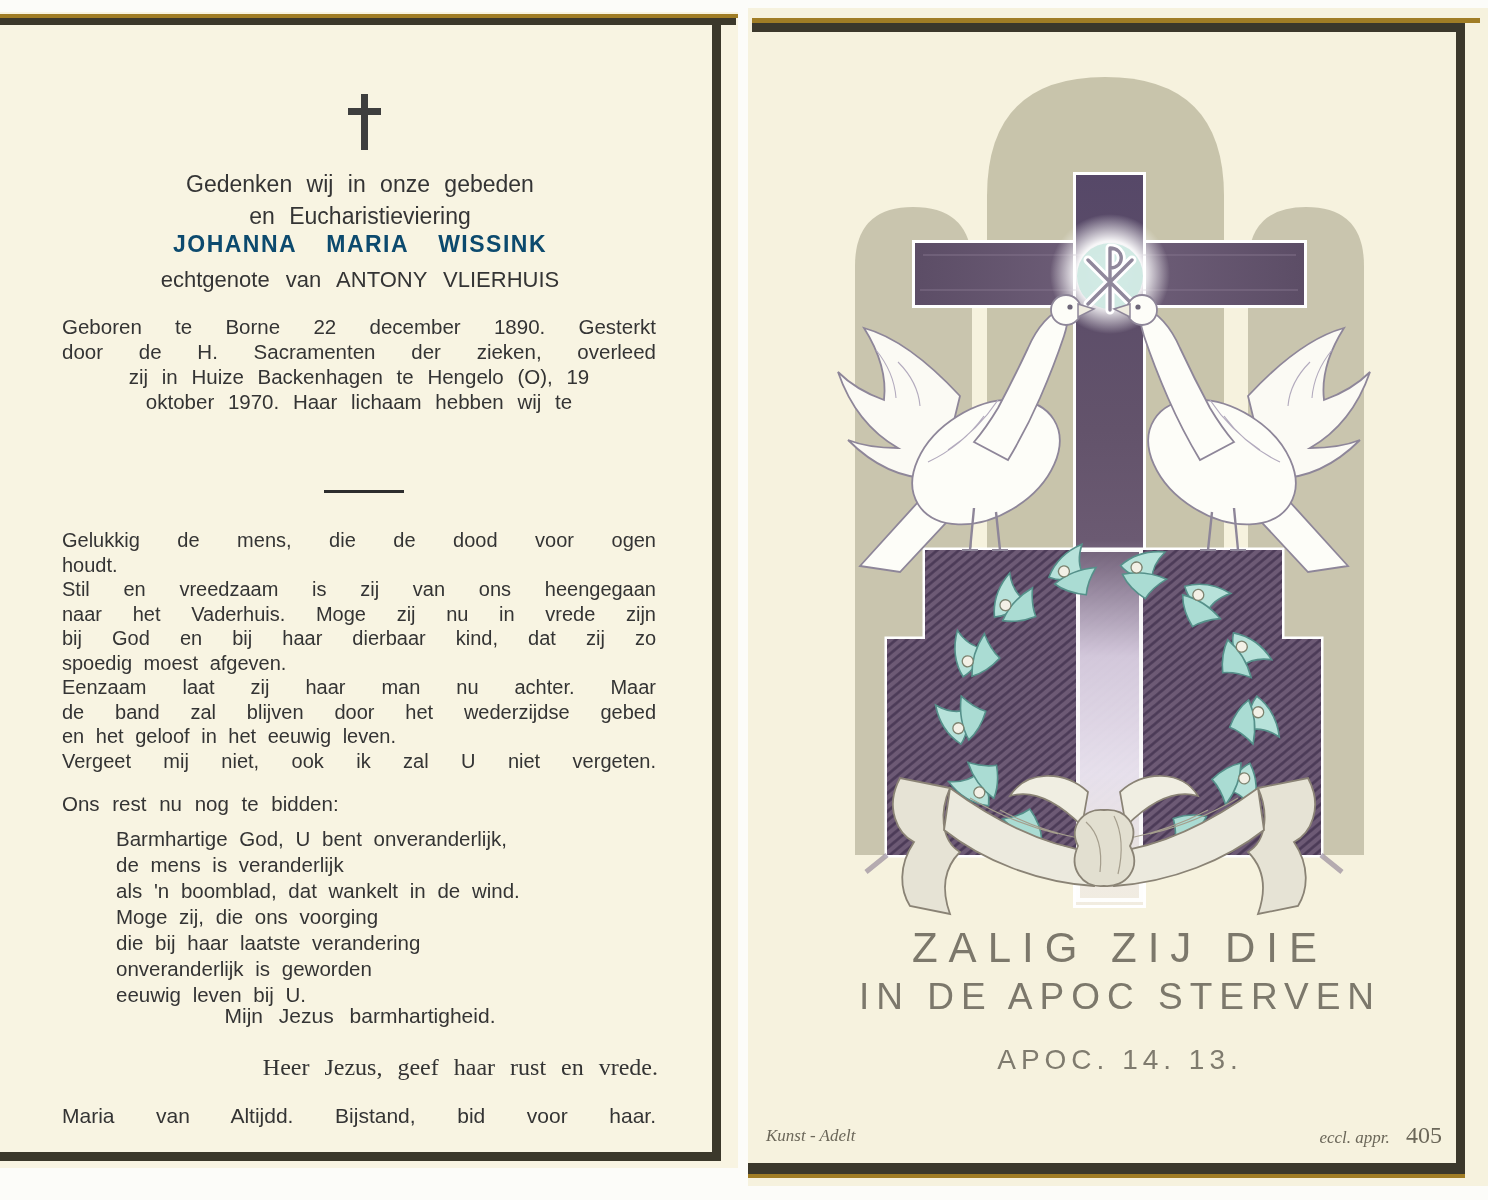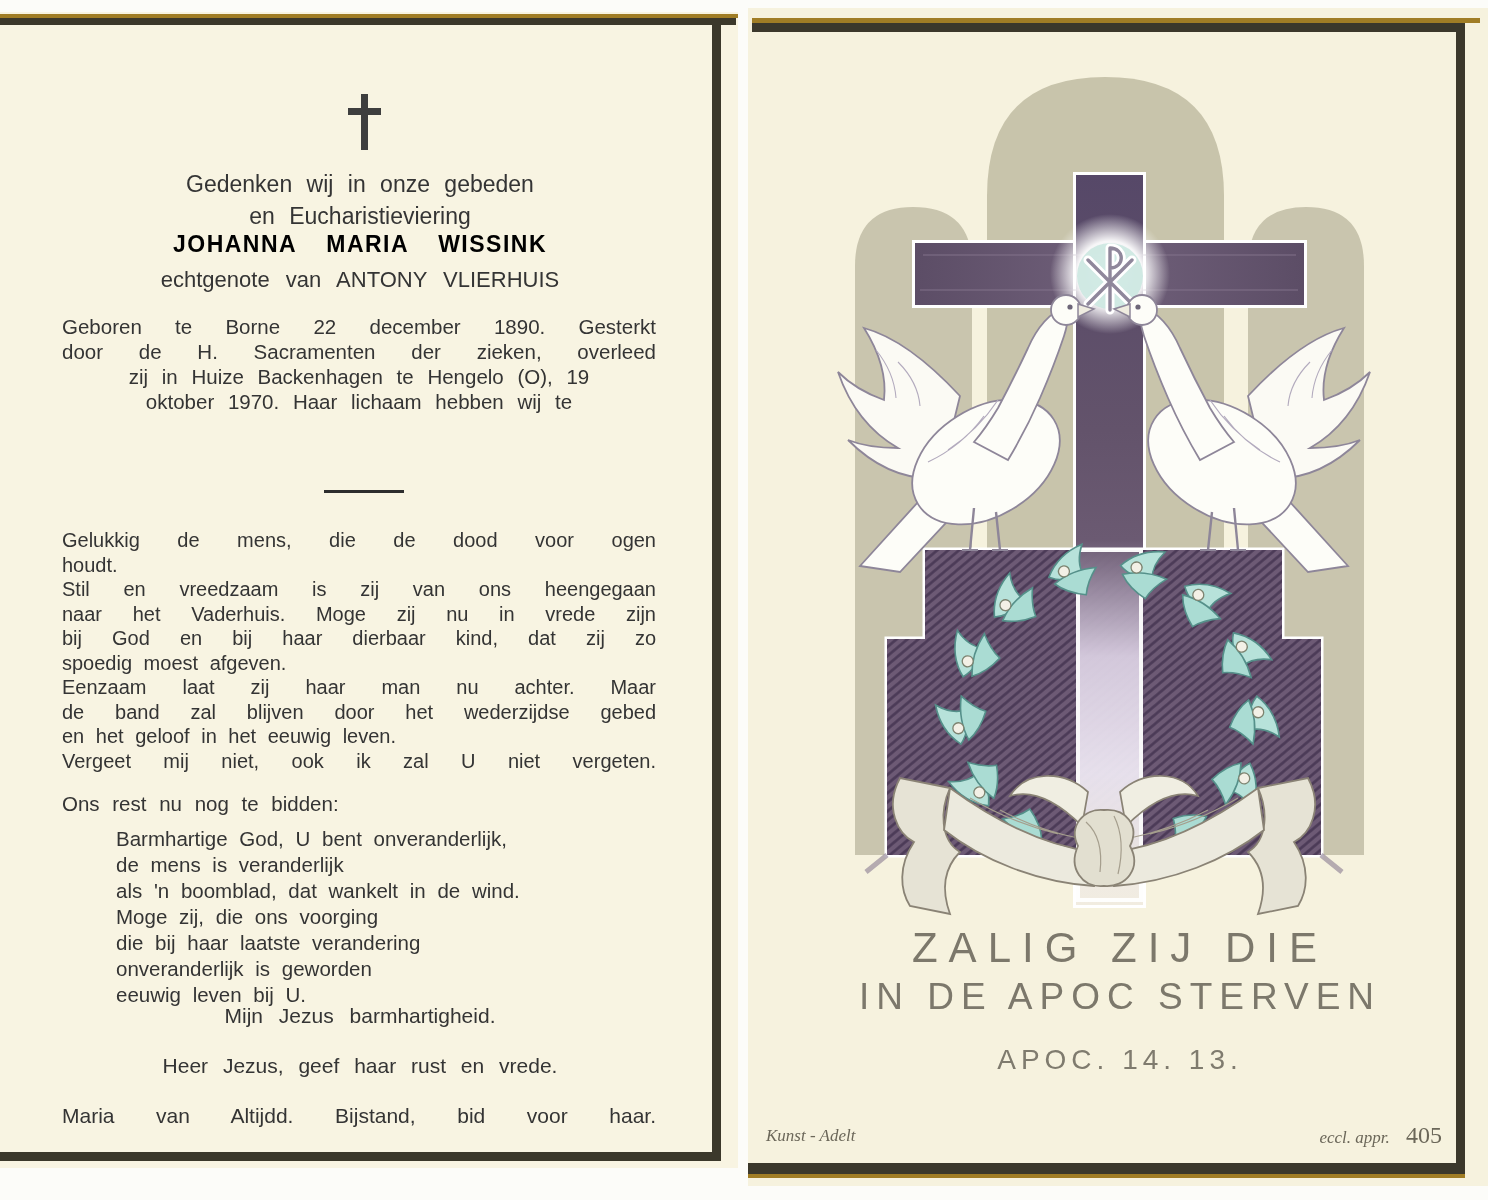--- a/index.html
+++ b/index.html
@@ -12,36 +12,36 @@
   #left-card{left:0;top:12px;width:738px;height:1156px;background:#f8f4e2;}
   #right-card{left:748px;top:8px;width:740px;height:1178px;background:#f6f2de;}
   .edge{position:absolute;}
   .gold{background:#a07d25;}
   .dark{background:#3b382b;}
 
   
   .ltext{position:absolute;color:#343434;}
   #cross-glyph{left:344px;top:94px;}
   #intro{left:62px;top:168px;width:596px;text-align:center;font-size:23px;line-height:32px;word-spacing:8px;}
-  #name{left:62px;top:231px;width:596px;text-align:center;font-size:23px;font-weight:bold;letter-spacing:1.5px;word-spacing:22px;color:#000000;}
+  #name{left:62px;top:231px;width:596px;text-align:center;font-size:23px;font-weight:bold;letter-spacing:1.5px;word-spacing:22px;color:#0c4a6e;}
   #spouse{left:62px;top:267px;width:596px;text-align:center;font-size:22px;word-spacing:10px;}
   #bio{left:62px;top:314px;width:594px;font-size:20.5px;line-height:25px;}
   #bio .ln{text-align:justify;text-align-last:justify;word-spacing:2px;}
   #bio .ln:nth-last-child(-n+2){text-align:center;text-align-last:center;word-spacing:8px;}
   #divider{left:324px;top:490px;width:80px;height:3px;background:#2d2d2d;}
   #memorial{left:62px;top:528px;width:594px;font-size:20px;line-height:24.5px;}
   #memorial .ln{text-align:justify;text-align-last:justify;word-spacing:2px;}
   #memorial .ln:nth-child(2),
   #memorial .ln:nth-child(6),
   #memorial .ln:nth-child(9){text-align-last:left;word-spacing:6px;}
   #prayer-intro{left:62px;top:792px;width:594px;font-size:20.5px;word-spacing:7px;}
   #prayer{left:116px;top:826px;width:545px;font-size:20.5px;line-height:26px;}
   #prayer .ln{text-align:left;word-spacing:6px;}
   #closing1{left:62px;top:1004px;width:596px;text-align:center;font-size:21px;word-spacing:10px;}
-  #closing2{left:62px;top:1054px;width:596px;text-align:center;font-size:21px;word-spacing:9px;}
+  #closing2{left:62px;top:1054px;width:596px;text-align:right;font-size:24px;word-spacing:9px;font-family:Liberation Serif, serif;}
   #closing3{left:62px;top:1104px;width:594px;font-size:21px;text-align:justify;text-align-last:justify;word-spacing:4px;}
 
   
   .rtext{position:absolute;color:#6f6b5f;}
   #motto1{left:752px;top:924px;width:736px;text-align:center;font-size:42px;letter-spacing:11px;opacity:.9;}
   #motto2{left:752px;top:976px;width:736px;text-align:center;font-size:37px;letter-spacing:7px;opacity:.9;}
   #apoc{left:752px;top:1044px;width:736px;text-align:center;font-size:28px;letter-spacing:5px;opacity:.88;}
   #publisher{left:766px;top:1126px;font-family:"Liberation Serif",serif;font-style:italic;font-size:17px;color:#6b6759;}
   #approval{position:absolute;right:46px;top:1122px;font-family:"Liberation Serif",serif;font-style:italic;font-size:17px;color:#6b6759;}
   #approval .num{font-size:24px;font-style:normal;font-family:"Liberation Serif",serif;margin-left:12px;}

